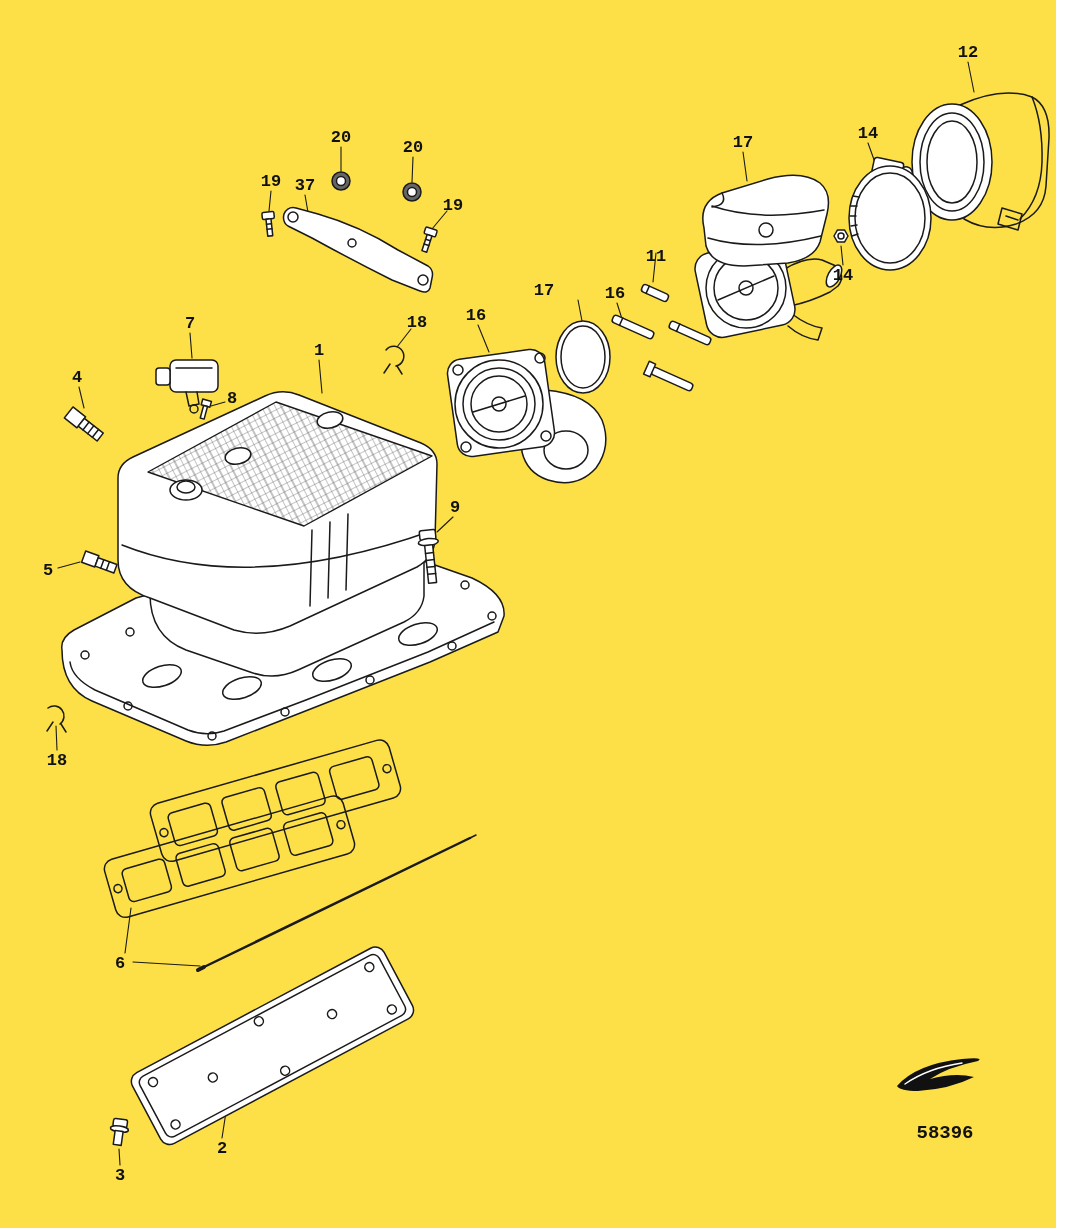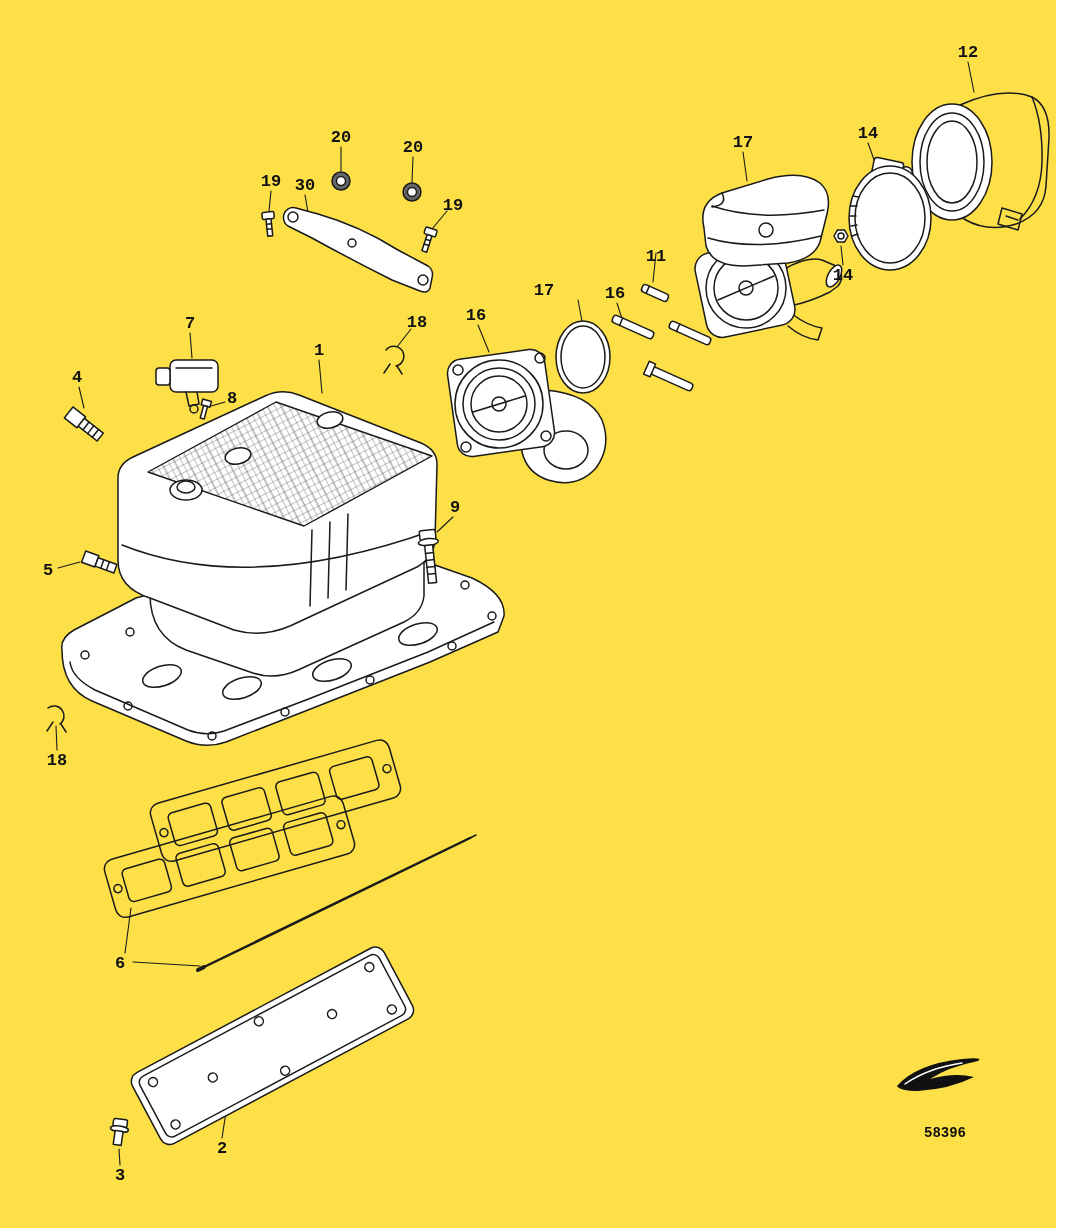--- a/index.html
+++ b/index.html
@@ -18,21 +18,21 @@
     font-weight:bold;
     color:#111111;
     letter-spacing:0;
     white-space:nowrap;
     user-select:none;
   }
   .drawing-number{
     position:absolute;
     left:945px;top:1133px;
     transform:translate(-50%,-50%);
-    font-size:14px;
+    font-size:19px;
     font-weight:bold;
     color:#111111;
   }
 </style>
 </head>
 <body>
 
 <div class="canvas">
 
   <svg class="artwork" width="1090" height="1228" viewBox="0 0 1090 1228">
@@ -335,21 +335,21 @@
     </g>
   </svg>
 
   <div>
       <div class="callout" style="left: 968px; top: 52px;">12</div>
       <div class="callout" style="left: 868px; top: 133px;">14</div>
       <div class="callout" style="left: 743px; top: 142px;">17</div>
       <div class="callout" style="left: 341px; top: 137px;">20</div>
       <div class="callout" style="left: 413px; top: 147px;">20</div>
       <div class="callout" style="left: 271px; top: 181px;">19</div>
-      <div class="callout" style="left: 305px; top: 185px;">30</div>
+      <div class="callout" style="left: 305px; top: 185px;">37</div>
       <div class="callout" style="left: 453px; top: 205px;">19</div>
       <div class="callout" style="left: 656px; top: 256px;">11</div>
       <div class="callout" style="left: 843px; top: 275px;">14</div>
       <div class="callout" style="left: 544px; top: 290px;">17</div>
       <div class="callout" style="left: 615px; top: 293px; text-align: right;">16</div>
       <div class="callout" style="left: 476px; top: 315px;">16</div>
       <div class="callout" style="left: 417px; top: 322px;">18</div>
       <div class="callout" style="left: 190px; top: 323px;">7</div>
       <div class="callout" style="left: 319px; top: 350px;">1</div>
       <div class="callout" style="left: 77px; top: 377px;">4</div>

